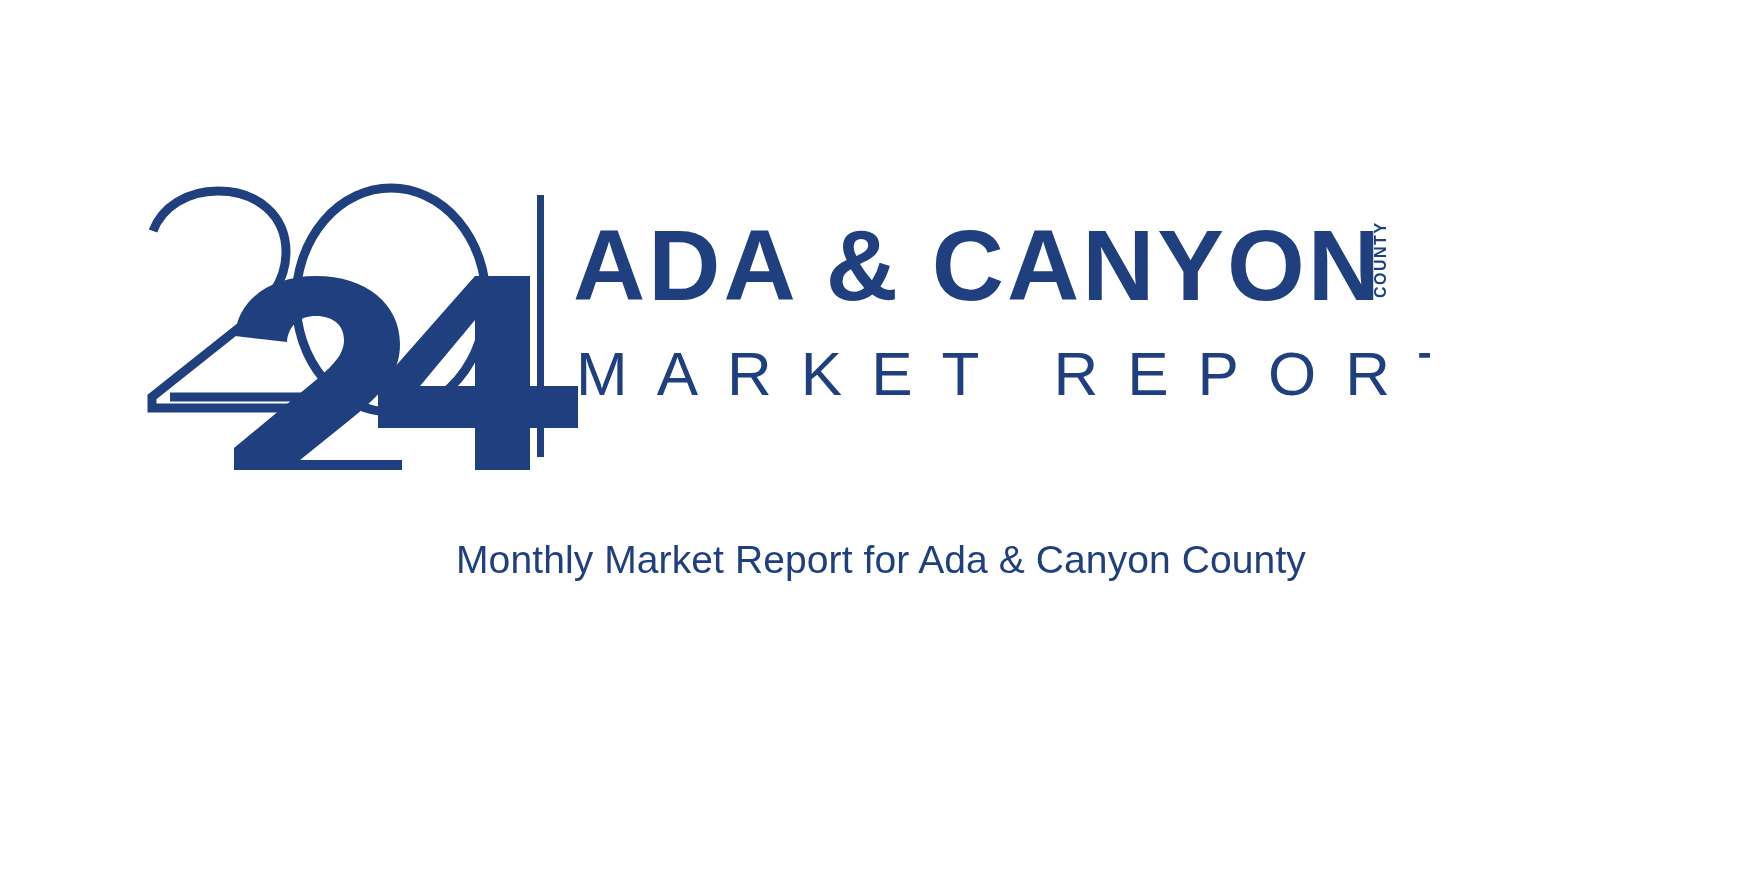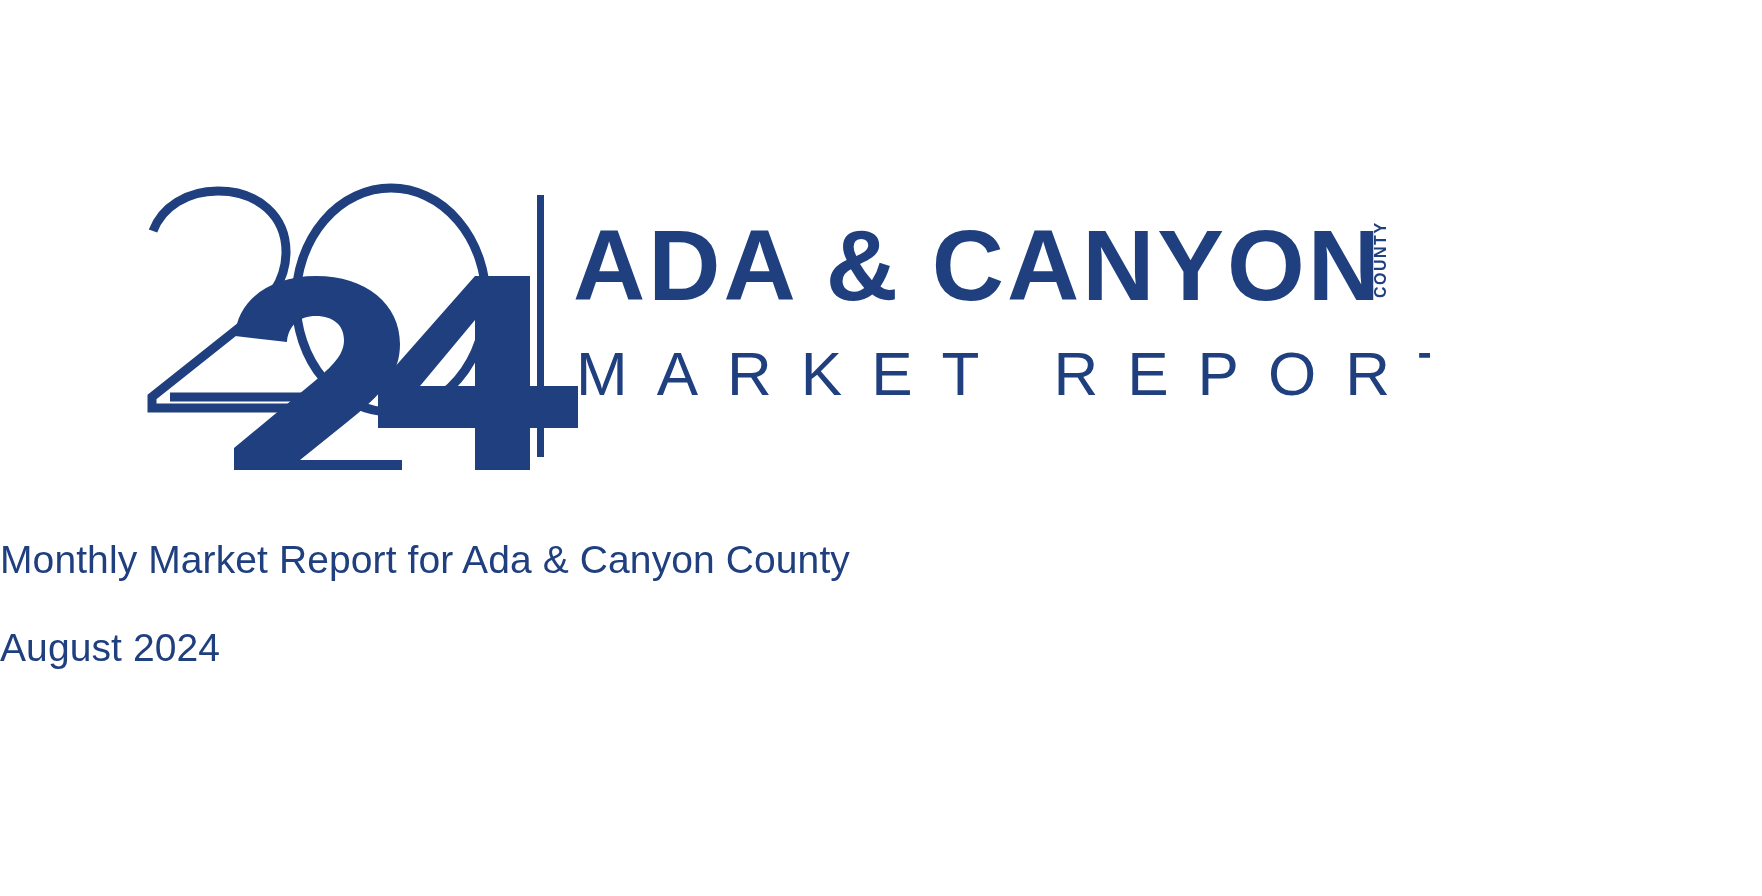--- a/index.html
+++ b/index.html
@@ -31,21 +31,21 @@
     width: 1300px;
     height: 290px;
   }
 
   
   #subtitle-block {
     position: absolute;
     left: 0;
     top: 540px;
     width: 1762px;
-    text-align: left;
+    text-align: center;
   }
   #report-scope-line {
     font-family: "Liberation Sans", sans-serif;
     font-size: 39px;
     font-weight: 400;
     color: #1f3f7f;
     letter-spacing: 0.1px;
     line-height: 1;
     margin: 0;
     padding: 0;
@@ -123,14 +123,13 @@
     <text x="443" y="120" fill="#1f3f7f" font-family="'Liberation Sans', sans-serif" font-size="100" font-weight="bold" letter-spacing="3">ADA &amp; CANYON</text>
 
     <text fill="#1f3f7f" font-family="'Liberation Sans', sans-serif" font-size="16" font-weight="bold" letter-spacing="1.5" transform="translate(1256,118) rotate(-90)">COUNTY</text>
 
     <text x="446" y="215" fill="#1f3f7f" font-family="'Liberation Sans', sans-serif" font-size="62" font-weight="400" letter-spacing="29">MARKET REPORT</text>
   </svg>
 </div>
 
 <div id="subtitle-block">
   <div id="report-scope-line">Monthly Market Report for Ada &amp; Canyon County</div>
-  <div id="report-period-line">August 2024</div>
 </div>
 
 </body></html>

